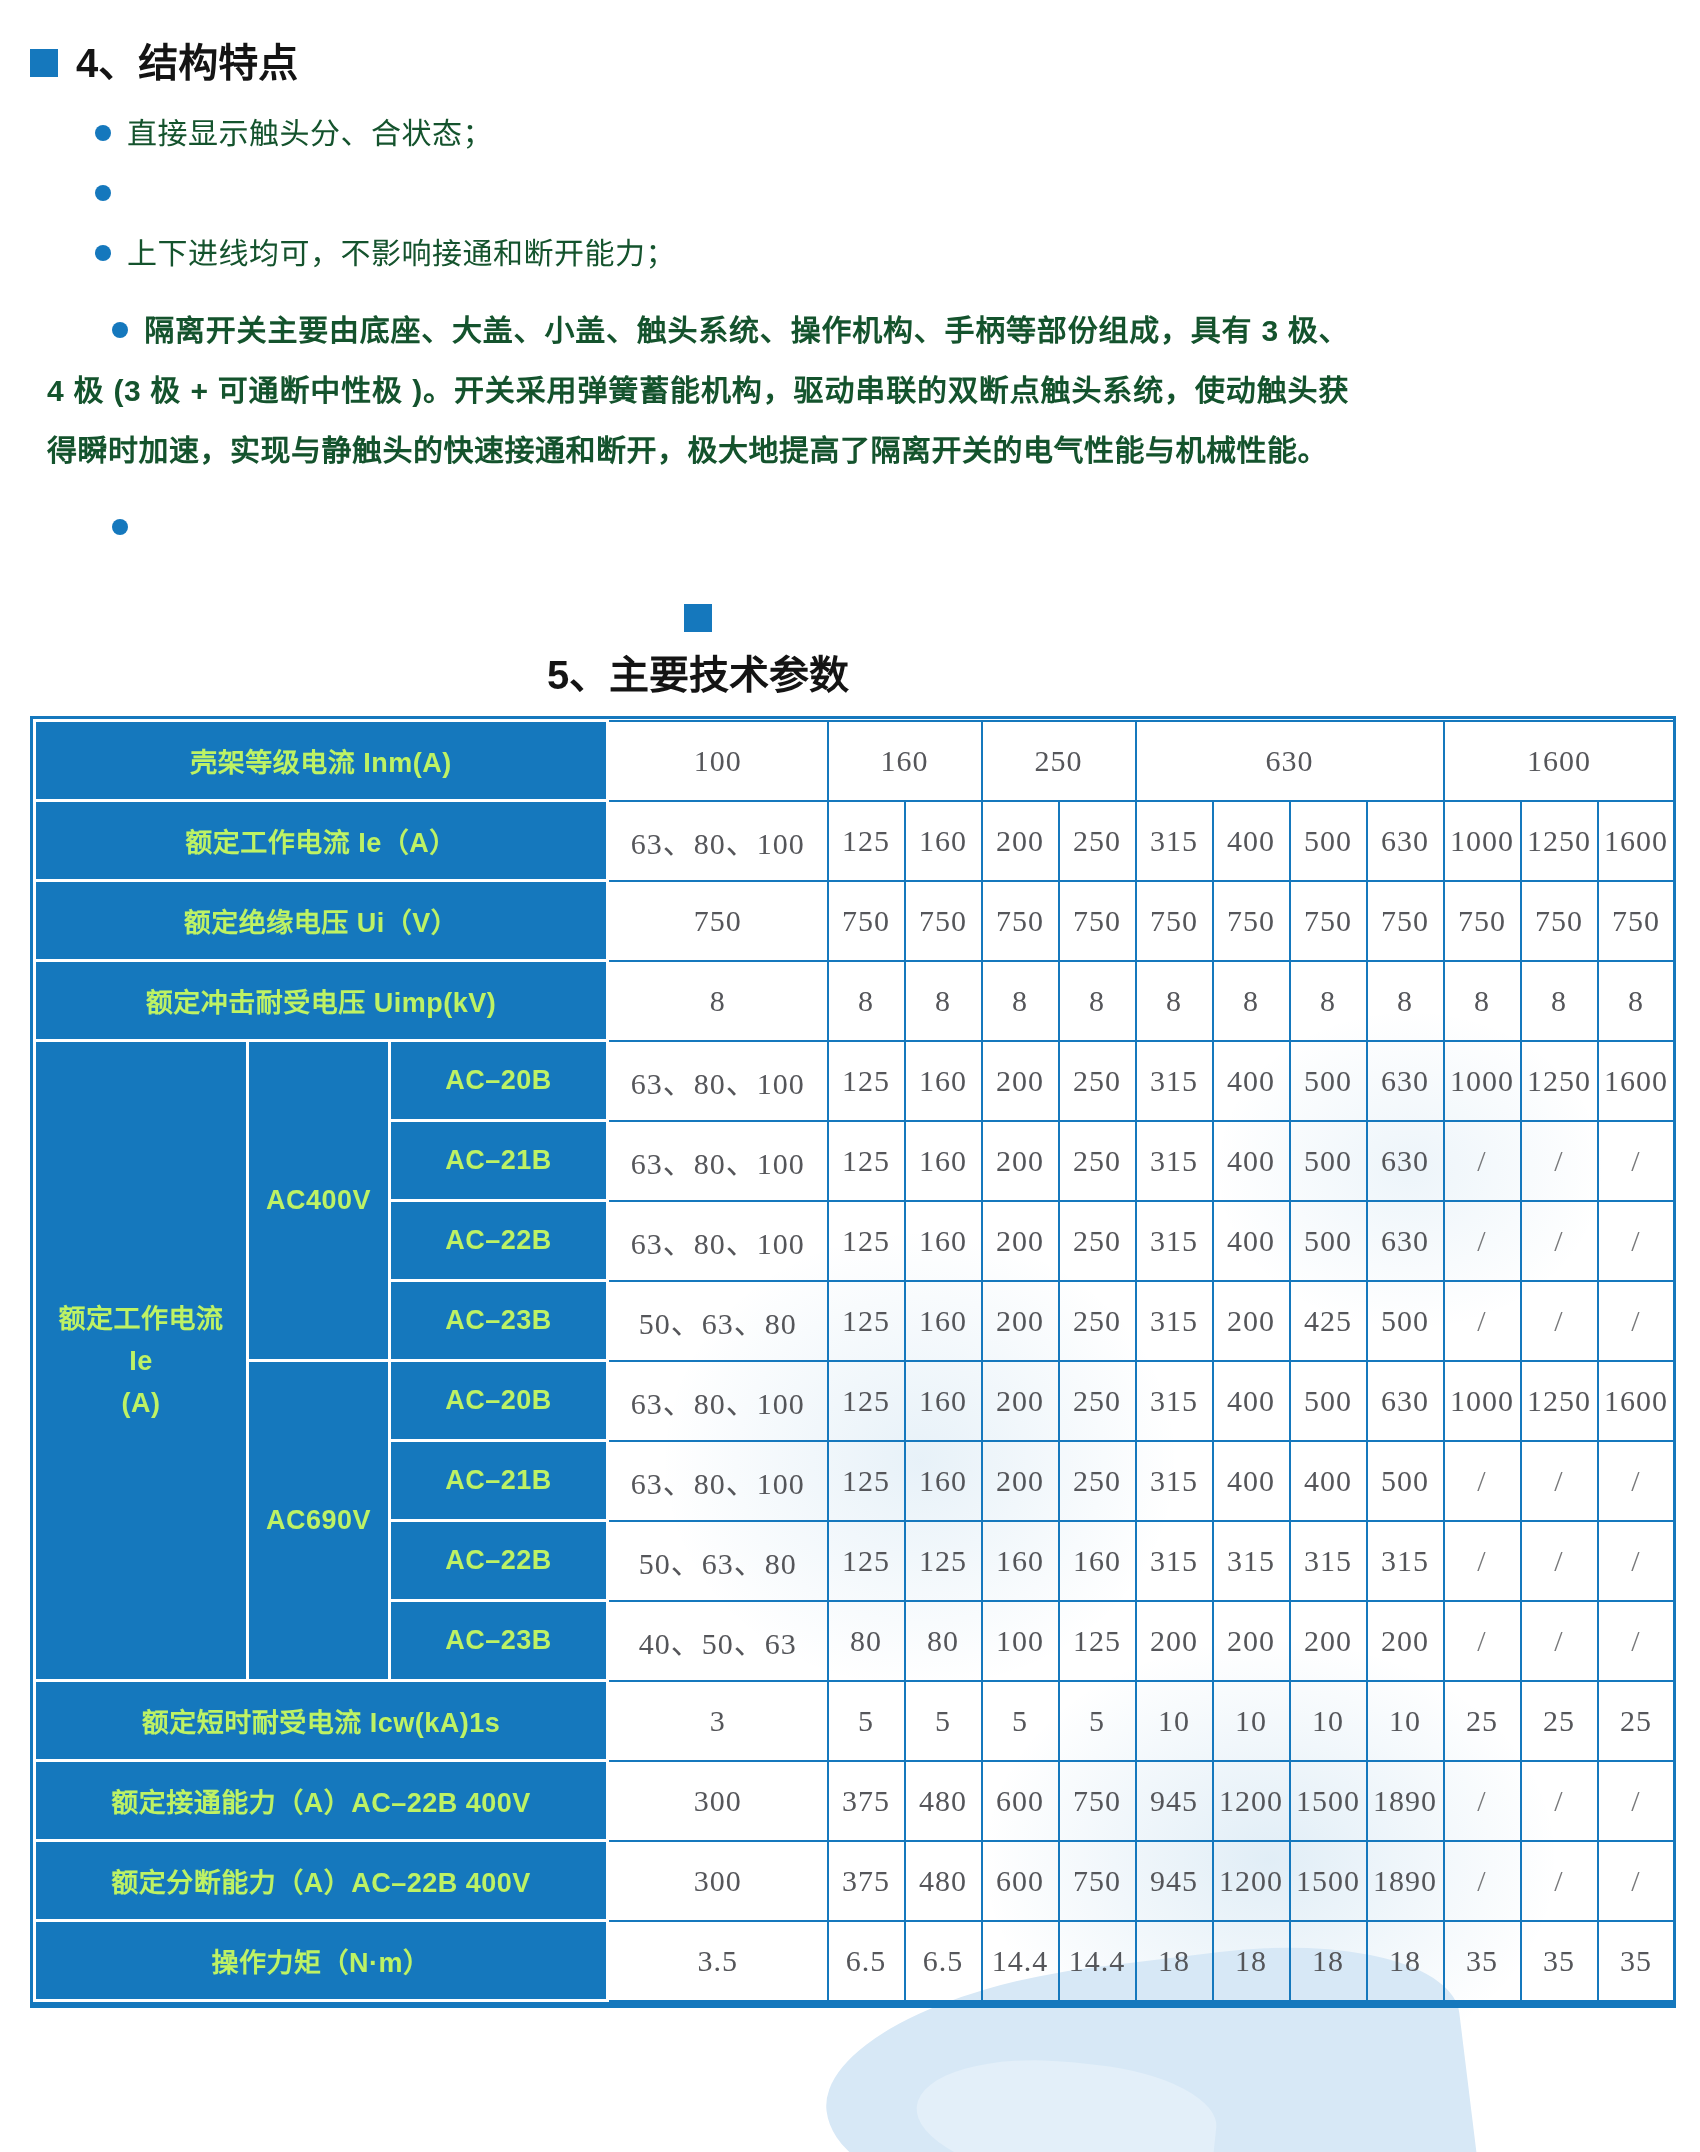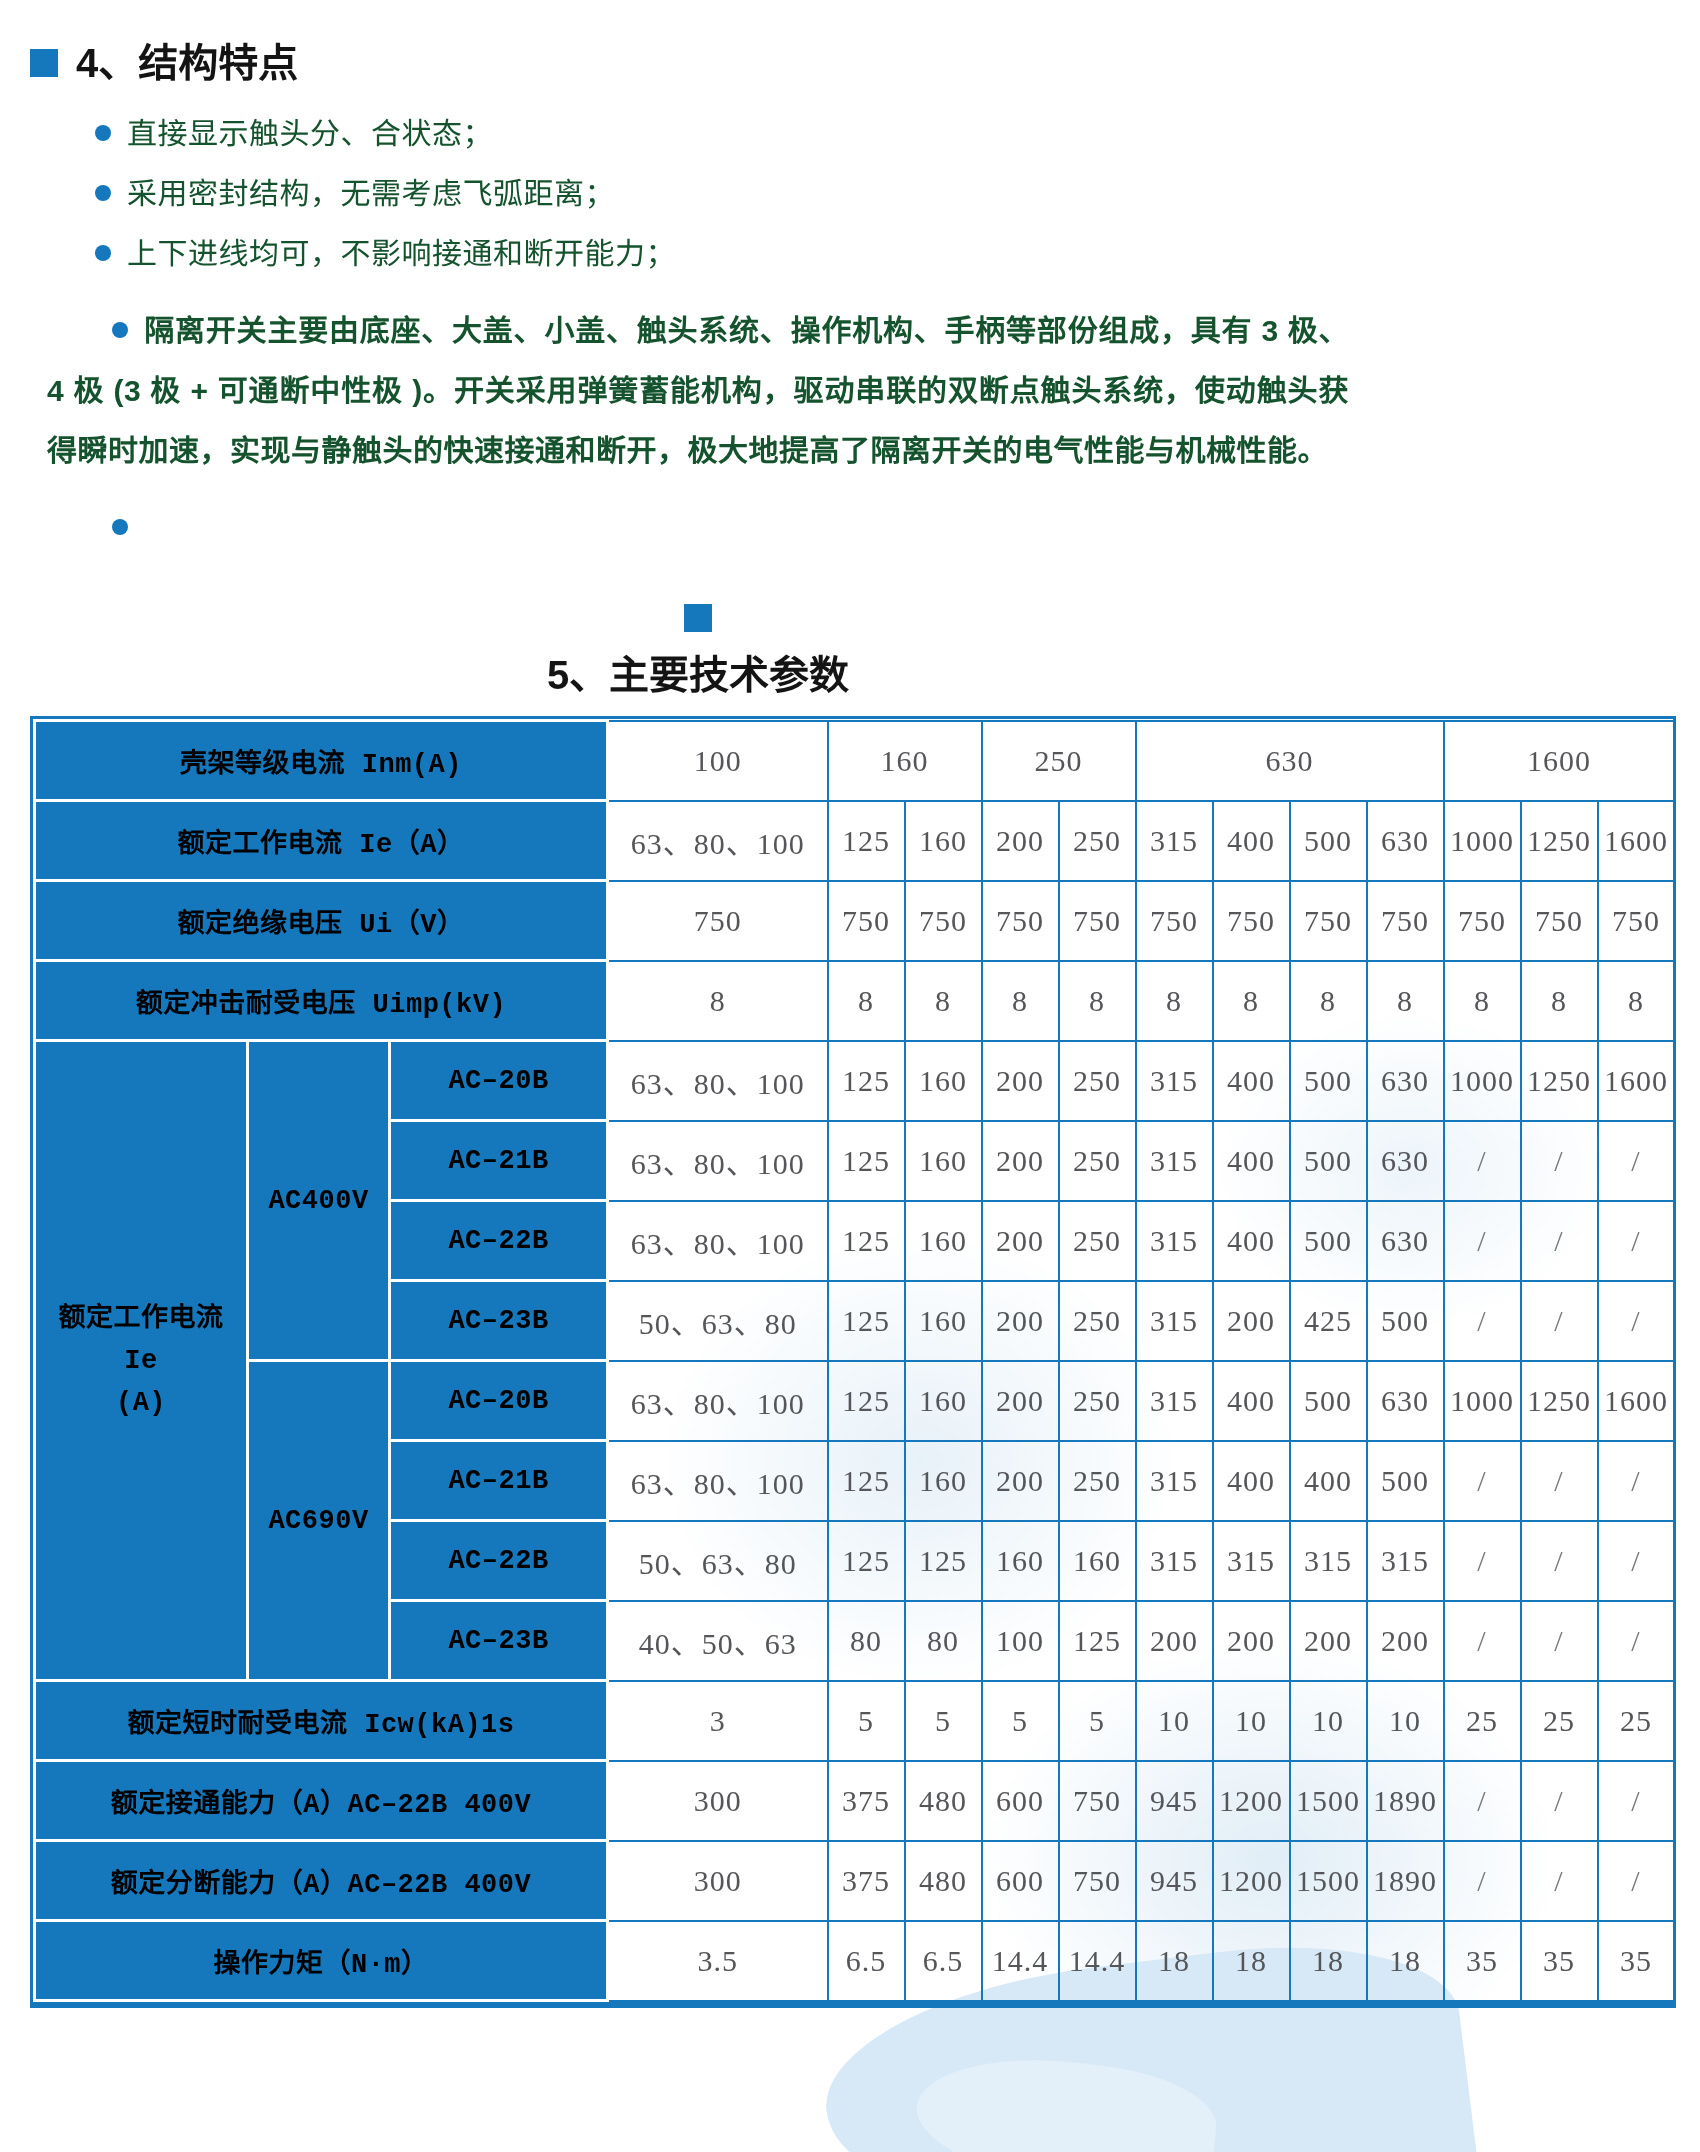--- a/index.html
+++ b/index.html
@@ -60,23 +60,23 @@
     border:3px solid #1578BD;border-bottom-width:6px;
     background:transparent;
   }
   table.ptable{
     border-collapse:collapse;table-layout:fixed;
     width:1640px;position:relative;z-index:1;
     background:transparent;
   }
   .ptable tr{height:80px;}
   .ptable th{
-    background:#1578BD;color:#000000;
+    background:#1578BD;color:#bef264;
     border:3px solid #ffffff;
-    font-family:Liberation Mono, monospace;
+    font-family:Liberation Sans, sans-serif;
     font-weight:bold;font-size:27px;
     text-align:center;vertical-align:middle;
     padding:6px 6px;letter-spacing:0.5px;
   }
   .ptable th.lvl1 div{line-height:42px;}
   .ptable td{
     border:2px solid #1578BD;
     font-family:"Liberation Serif","DejaVu Serif",serif;
     font-size:30px;color:#55565A;
     text-align:center;vertical-align:middle;
@@ -99,21 +99,21 @@
   <div class="content-layer">
 
     <h2 class="sec-title sec4">
       <span class="sq"></span>
       <span>4、结构特点</span>
     </h2>
 
     <div class="features">
       <ul class="feature-list">
         <li><span class="dot"></span><span>直接显示触头分、合状态；</span></li>
-        <li><span class="dot"></span><span>采用密封结构，无需考虑飞弧距离；</span></li>
+        <li><span class="dot"></span></li>
         <li><span class="dot"></span><span>上下进线均可，不影响接通和断开能力；</span></li>
       </ul>
       <p class="bullet-para"><span class="dot"></span><span>隔离开关主要由底座、大盖、小盖、触头系统、操作机构、手柄等部份组成，具有 3 极、4 极 (3 极 + 可通断中性极 )。开关采用弹簧蓄能机构，驱动串联的双断点触头系统，使动触头获得瞬时加速，实现与静触头的快速接通和断开，极大地提高了隔离开关的电气性能与机械性能。</span></p>
       <p class="bullet-para"><span class="dot"></span></p>
     </div>
 
     <h2 class="sec-title sec5">
       <span class="sq"></span>
       <span>5、主要技术参数</span>
     </h2>

